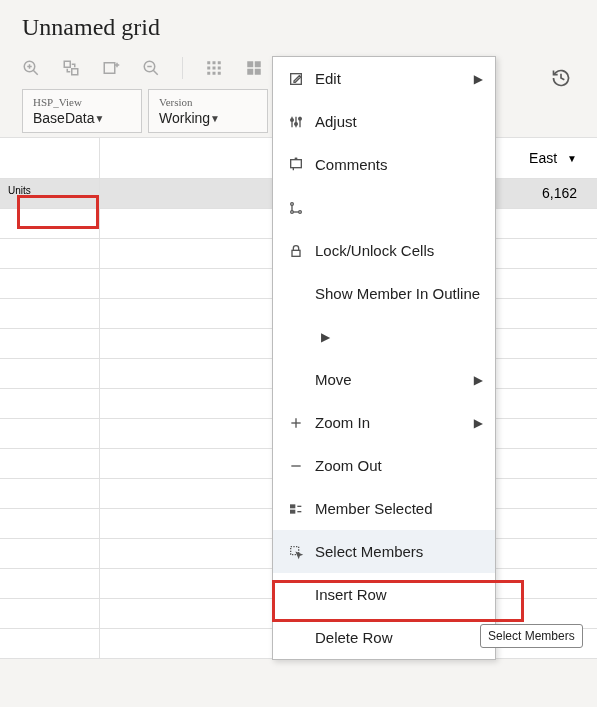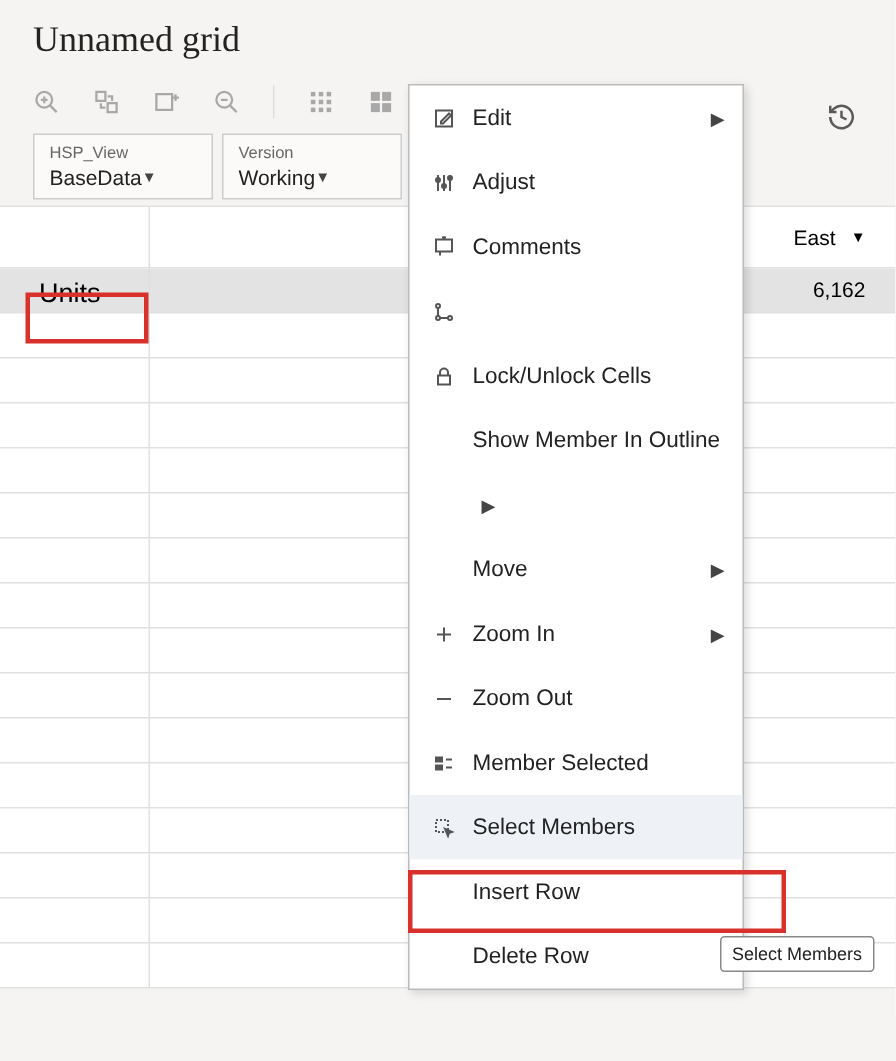--- a/index.html
+++ b/index.html
@@ -7,33 +7,33 @@
 .title { font-family: Georgia, 'Times New Roman', serif; font-size: 24px; font-weight: normal; padding: 14px 22px 10px 22px; color: #222; }
 .toolbar { display: flex; align-items: center; gap: 22px; padding: 6px 22px 10px 22px; }
 .toolbar .tool-icon { width: 18px; height: 18px; color: #a8a8a8; display: flex; align-items: center; justify-content: center; cursor: pointer; }
 .toolbar .tool-icon svg { width: 18px; height: 18px; }
 .toolbar .sep { width: 1px; height: 22px; background: #ddd; }
 .history-icon { position: absolute; right: 26px; top: 68px; color: #5a5a5a; cursor: pointer; width: 20px; height: 20px; }
 .history-icon svg { width: 20px; height: 20px; }
 
 .pov-bar { display: flex; align-items: stretch; padding: 0 0 0 22px; background: #f5f4f2; }
 .pov-item { border: 1px solid #ccc; background: #fbfaf9; padding: 6px 10px; min-width: 120px; margin-right: 6px; cursor: pointer; }
-.pov-item .dim { font-size: 11px; color: #666; }
+.pov-item .dim { font-size: 11px; color: #666; font-family: Liberation Serif, serif; }
 .pov-item .val-row { display: flex; align-items: center; justify-content: flex-start; margin-top: 2px; }
 .pov-item .val { font-size: 14px; color: #222; }
 .pov-item .chev { font-size: 10px; color: #444; }
 
 .col-header-strip { display: flex; background: #fff; border-top: 1px solid #e0e0e0; border-bottom: 1px solid #e0e0e0; margin-top: 4px; }
 .col-header-strip .rowhdr-space { width: 100px; height: 40px; border-right: 1px solid #e0e0e0; }
 .col-header-strip .col-hdr { flex: 1; height: 40px; display: flex; align-items: center; justify-content: flex-end; padding-right: 20px; gap: 10px; font-size: 14px; }
 .col-hdr .chev { font-size: 10px; }
 
 .grid-body { background: #fff; }
 .grid-row { display: flex; border-bottom: 1px solid #e0e0e0; height: 30px; align-items: stretch; }
-.grid-row .rowhdr { width: 100px; padding: 6px 26px; font-size: 18px; border-right: 1px solid #e0e0e0; }
+.grid-row .rowhdr { width: 100px; padding: 6px 8px; font-size: 10px; border-right: 1px solid #e0e0e0; }
 .grid-row .cell { flex: 1; padding: 6px 20px 6px 8px; font-size: 14px; text-align: right; }
 .grid-row.selected .rowhdr { background: #e3e3e3; }
 .grid-row.selected .cell { background: #e3e3e3; }
 
 .red-box-units { position: absolute; left: 17px; top: 195px; width: 82px; height: 34px; border: 3px solid #d8302a; pointer-events: none; }
 
 .ctx-menu { position: absolute; left: 272px; top: 56px; width: 224px; background: #fff; border: 1px solid #bbb; box-shadow: 2px 2px 6px rgba(0,0,0,0.15); }
 .ctx-item { display: flex; align-items: center; height: 43px; padding: 0 12px; font-size: 15px; color: #222; cursor: pointer; position: relative; }
 .ctx-item.highlight { background: #eef2f6; }
 .ctx-item .ico { width: 22px; display: flex; align-items: center; justify-content: center; margin-right: 8px; color: #555; }

